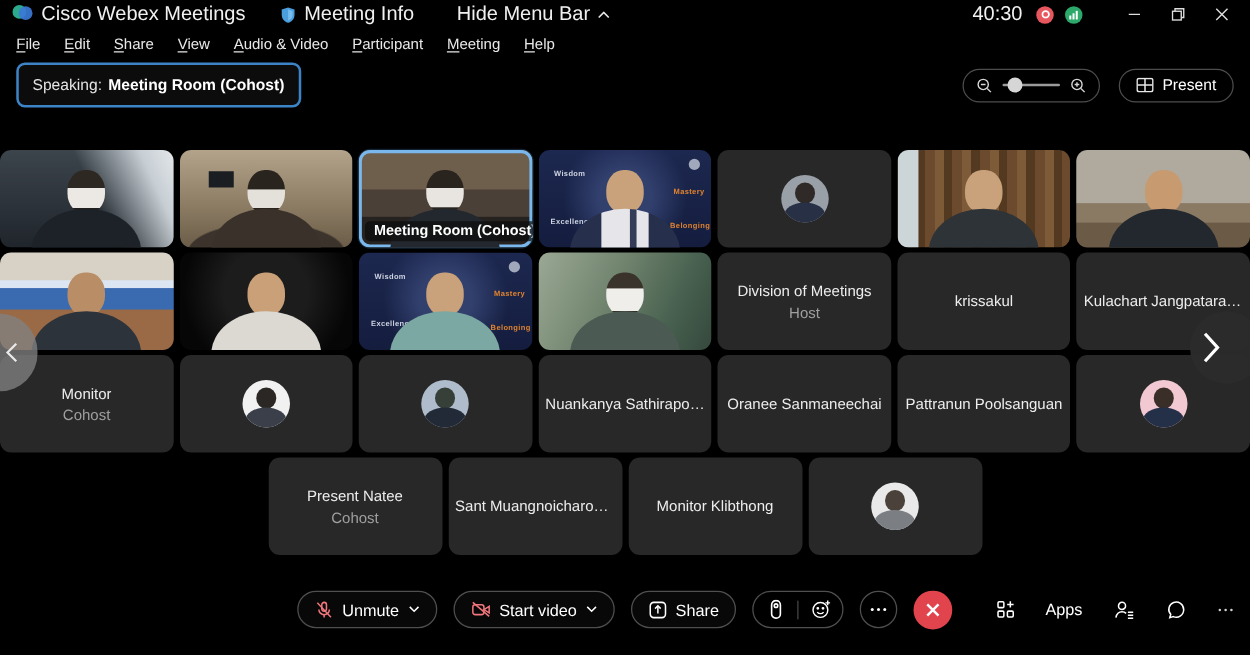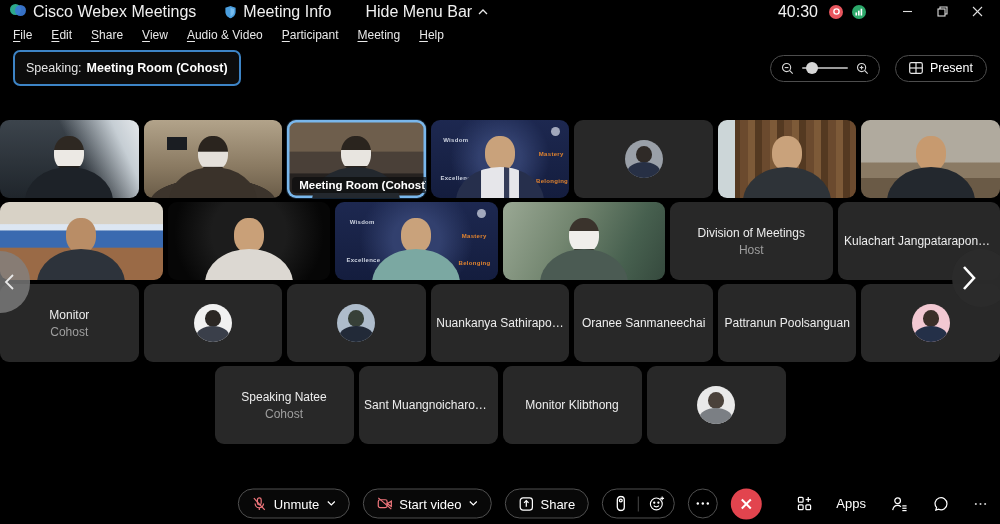--- a/index.html
+++ b/index.html
@@ -124,21 +124,21 @@
 
   
   #nav-left { position:absolute; left:0; top:251px; width:30px; height:62px;
               background:rgba(130,130,130,.78); border-radius:0 62px 62px 0;
               display:flex; align-items:center; justify-content:flex-start; padding-left:4px; z-index:5; }
   #nav-right { position:absolute; right:-10px; top:249px; width:58px; height:58px;
                background:rgba(44,44,44,.96); border-radius:50%;
                display:flex; align-items:center; justify-content:flex-start; padding-left:9px; z-index:5; }
 
   
-  #toolbar { position:absolute; left:0; right:0; bottom:0; height:41px; background:#000; }
+  #toolbar { position:absolute; left:0; right:0; bottom:16px; height:41px; background:#000; }
   .tool-center { position:absolute; left:50%; top:50%; transform:translate(-50%,-50%);
                  display:flex; align-items:center; gap:13px; }
   .pill { display:flex; align-items:center; gap:7px; height:30px; padding:0 13px;
           border:1px solid #4f4f4f; border-radius:16px; background:rgba(16,16,16,.5);
           color:#fff; font-size:13px; font-weight:500; font-family:inherit; white-space:nowrap; }
   .combo { display:flex; align-items:center; height:30px; border:1px solid #4f4f4f; border-radius:16px; }
   .combo .seg { width:35px; height:100%; display:flex; align-items:center; justify-content:center; }
   .combo .divider { width:1px; height:15px; background:#474747; }
   .circle-btn { width:30px; height:30px; border:1px solid #4f4f4f; border-radius:50%;
                 display:flex; align-items:center; justify-content:center; background:none; color:#fff; }
@@ -281,20 +281,23 @@
           <span class="navy-word w2">Excellence</span>
           <span class="navy-word w3">Belonging</span>
           <span class="emblem"></span>
         </div>
         <div class="tile video v-green-blur"></div>
         <div class="tile name">
           <span class="p-name">Division of Meetings</span>
           <span class="p-sub">Host</span>
         </div>
         <div class="tile name">
+          <span class="p-name">krissakul</span>
+        </div>
+        <div class="tile name">
           <span class="p-name">Kulachart Jangpatarapong…</span>
         </div>
       </div>
       <div class="tile-row">
         <div class="tile name">
           <span class="p-name">Monitor</span>
           <span class="p-sub">Cohost</span>
         </div>
         <div class="tile avatar-tile">
           <span class="avatar a-white-woman"></span>
@@ -310,21 +313,21 @@
         </div>
         <div class="tile name">
           <span class="p-name">Pattranun Poolsanguan</span>
         </div>
         <div class="tile avatar-tile">
           <span class="avatar a-pink-woman"></span>
         </div>
       </div>
       <div class="tile-row centered">
         <div class="tile name">
-          <span class="p-name">Speaking Natee</span>
+          <span class="p-name">Present Natee</span>
           <span class="p-sub">Cohost</span>
         </div>
         <div class="tile name">
           <span class="p-name">Sant Muangnoicharoen Tr…</span>
         </div>
         <div class="tile name">
           <span class="p-name">Monitor Klibthong</span>
         </div>
         <div class="tile avatar-tile">
           <span class="avatar a-white-man"></span>

